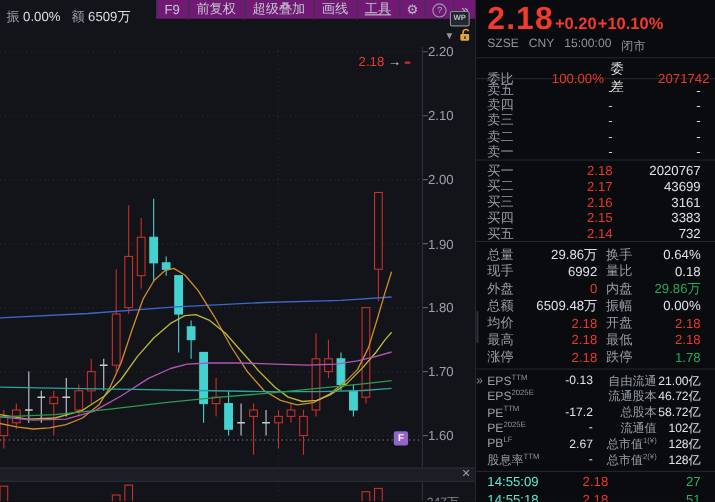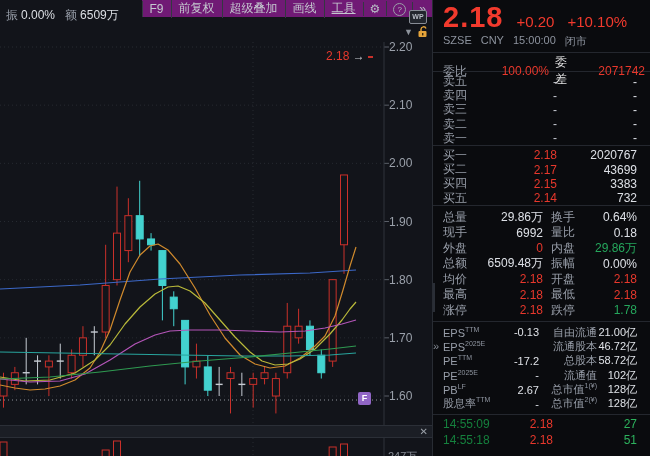--- a/index.html
+++ b/index.html
@@ -39,21 +39,21 @@
   
   .strip{position:absolute;left:0;top:425px;width:432px;height:11px;background:#1b1e25;
          border-top:1px solid #2b2f37;border-bottom:1px solid #2b2f37;}
   .strip .x{position:absolute;right:4px;top:0px;font-size:10px;color:#9aa0a8;line-height:11px;}
   .volpane{position:absolute;left:0;top:438px;width:432px;height:18px;overflow:hidden;}
   .vlabel{position:absolute;left:388px;top:11px;font-size:11px;color:#878c96;}
   
   .panel{position:absolute;left:433px;top:0;width:217px;height:456px;background:#0a0b0e;}
   .bigrow{display:flex;align-items:baseline;padding:1px 0 0 10px;}
   .bigprice{font-size:29px;font-weight:bold;color:#f23a2d;letter-spacing:1px;}
-  .chg{font-size:15px;font-weight:normal;color:#f23a2d;margin-left:13px;}
+  .chg{font-size:15px;font-weight:bold;color:#f23a2d;margin-left:1px;}
   .subrow{display:flex;gap:9px;padding:0 0 2px 10px;font-size:11px;color:#8d939e;}
   .div{border-top:1px solid #24272e;margin:1px 0;}
   .wrow{display:grid;grid-template-columns:34px 72px 1fr 78px;align-items:center;
         height:16px;padding:0 13px 0 10px;font-size:12px;}
   .wrow .lab{color:#989ea9;}
   .wrow .v{text-align:right;color:#e8382c;}
   .wrow .l2{padding-left:6px;color:#e5e5e5;}
   .brow{display:grid;grid-template-columns:40px 1fr 80px;align-items:center;
         height:14.2px;padding:0 13px 0 10px;font-size:12px;}
   .brow .lab{color:#989ea9;}
@@ -65,21 +65,21 @@
   .srow .l2{padding-left:8px;color:#989ea9;}
   .srow .v{text-align:right;}
   .frow{display:grid;grid-template-columns:48px 48px 58px 1fr;align-items:center;
         height:14.4px;padding:0 13px 0 10px;font-size:11px;}
   .frow .lab{color:#989ea9;}
   .frow .l2{padding-left:8px;color:#989ea9;text-align:right;}
   .frow .v{text-align:right;color:#dfe2e7;}
   .frow sup{font-size:7px;color:#8d939e;}
   .trow{display:grid;grid-template-columns:58px 52px 1fr;align-items:center;
         height:16px;padding:0 13px 0 10px;font-size:12px;}
-  .trow .t{color:#15803d;}
+  .trow .t{color:#5eead4;}
   .trow .p{text-align:right;color:#e8382c;}
   .trow .v{text-align:right;color:#2db25d;}
   .expander{position:absolute;left:0px;top:340px;font-size:11px;color:#848a94;}
   .notch{position:absolute;left:0;top:283px;width:2px;height:29px;background:#2a2e36;}
 </style>
 </head>
 <body>
 
 <div class="chart-side">
 
@@ -286,20 +286,25 @@
         <span class="lab">买一</span>
         <span class="pr c-r">2.18</span>
         <span class="vol">2020767</span>
       </div>
       <div class="brow">
         <span class="lab">买二</span>
         <span class="pr c-r">2.17</span>
         <span class="vol">43699</span>
       </div>
       <div class="brow">
+        <span class="lab">买三</span>
+        <span class="pr c-r">2.16</span>
+        <span class="vol">3161</span>
+      </div>
+      <div class="brow">
         <span class="lab">买四</span>
         <span class="pr c-r">2.15</span>
         <span class="vol">3383</span>
       </div>
       <div class="brow">
         <span class="lab">买五</span>
         <span class="pr c-r">2.14</span>
         <span class="vol">732</span>
       </div>
     </div>

